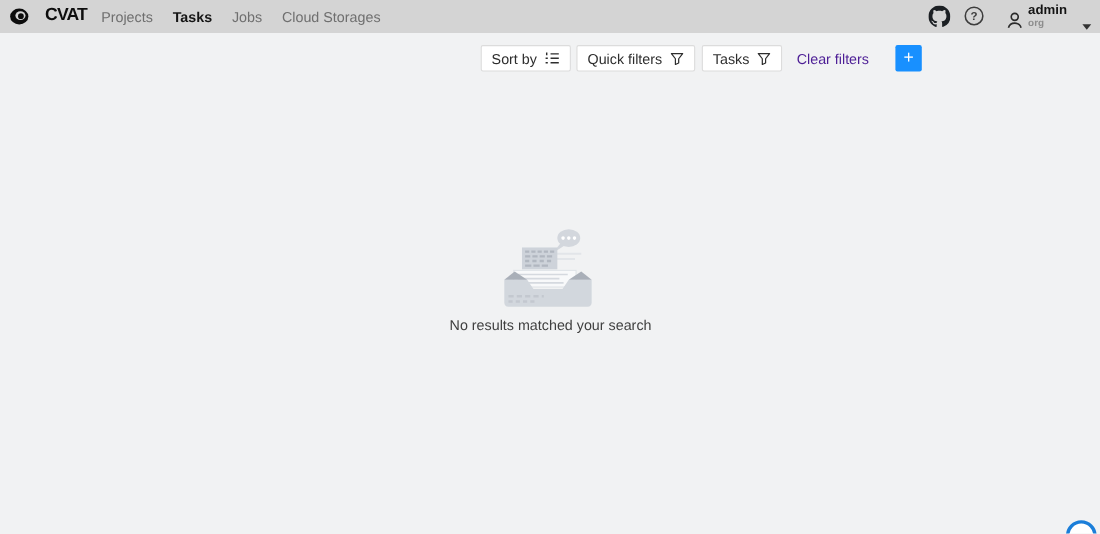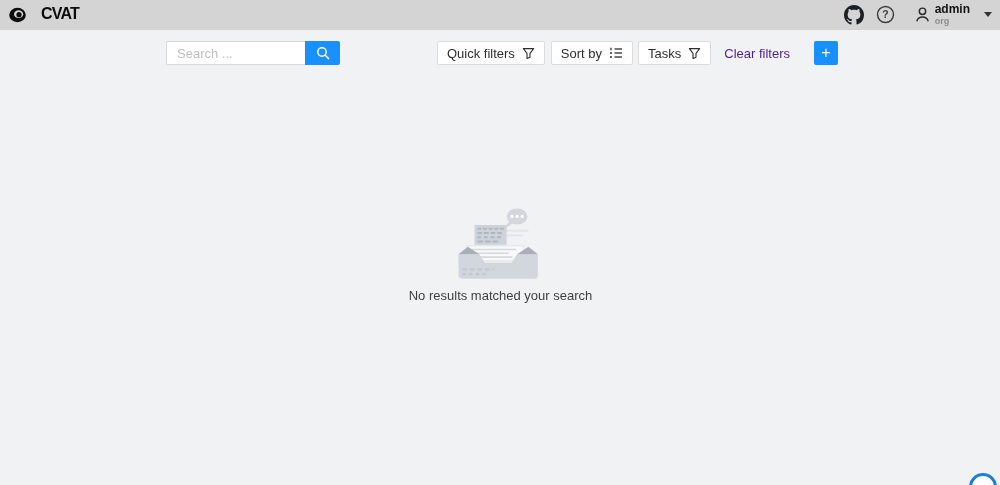--- a/index.html
+++ b/index.html
@@ -23,21 +23,21 @@
   .logo-text {
     font-weight: bold; font-size: 16px; letter-spacing: -0.8px;
     color: #0d0d0d; line-height: 1;
   }
   nav { display: flex; margin-left: 13px; gap: 18px; align-items: center; }
   .nav-item { font-size: 13px; color: #6f6f6f; cursor: pointer; white-space: nowrap; }
   .nav-item.active { color: #141414; font-weight: bold; }
 
   .header-right { margin-left: auto; display: flex; align-items: center; gap: 12px; }
   .hicon { width: 20px; height: 20px; display: flex; align-items: center; justify-content: center; cursor: pointer; }
-  .user-menu { display: flex; align-items: center; gap: 4px; cursor: pointer; margin-left: 6px; }
+  .user-menu { display: flex; align-items: flex-end; gap: 4px; cursor: pointer; margin-left: 6px; }
   .user-text { display: flex; flex-direction: column; line-height: 1.1; }
   .user-name { font-size: 12px; font-weight: bold; color: #141414; }
   .user-org { font-size: 9px; color: #8d8d8d; font-weight: bold; }
   .caret {
     width: 0; height: 0; margin-left: 10px;
     border-left: 4px solid transparent; border-right: 4px solid transparent;
     border-top: 5px solid #333;
   }
 
   
@@ -104,20 +104,26 @@
     <span style="display:flex;">
       <svg width="19" height="18" viewBox="0 0 19 18">
         <ellipse cx="9.5" cy="9" rx="8.3" ry="7.2" fill="#0d0d0d"></ellipse>
         <ellipse cx="10.6" cy="8.2" rx="4.6" ry="3.9" fill="#d4d4d4"></ellipse>
         <circle cx="11" cy="8.7" r="2.6" fill="#0d0d0d"></circle>
       </svg>
     </span>
     <span class="logo-text">CVAT</span>
   </div>
 
+  <nav>
+    <span class="nav-item">Projects</span>
+    <span class="nav-item active">Tasks</span>
+    <span class="nav-item">Jobs</span>
+    <span class="nav-item">Cloud Storages</span>
+  </nav>
 
   <div class="header-right">
     <span class="hicon">
       <svg width="20" height="20" viewBox="0 0 16 16" fill="#1b1f23">
         <path d="M8 0C3.58 0 0 3.58 0 8c0 3.54 2.29 6.53 5.47 7.59.4.07.55-.17.55-.38 0-.19-.01-.82-.01-1.49-2.01.37-2.53-.49-2.69-.94-.09-.23-.48-.94-.82-1.13-.28-.15-.68-.52-.01-.53.63-.01 1.08.58 1.23.82.72 1.21 1.87.87 2.33.66.07-.52.28-.87.51-1.07-1.78-.2-3.64-.89-3.64-3.95 0-.87.31-1.59.82-2.15-.08-.2-.36-1.02.08-2.12 0 0 .67-.21 2.2.82.64-.18 1.32-.27 2-.27s1.36.09 2 .27c1.53-1.04 2.2-.82 2.2-.82.44 1.1.16 1.92.08 2.12.51.56.82 1.27.82 2.15 0 3.07-1.87 3.75-3.65 3.95.29.25.54.73.54 1.48 0 1.07-.01 1.93-.01 2.2 0 .21.15.46.55.38A8.01 8.01 0 0 0 16 8c0-4.42-3.58-8-8-8z"></path>
       </svg>
     </span>
     <span class="hicon">
       <svg width="19" height="19" viewBox="0 0 20 20" fill="none">
         <circle cx="10" cy="10" r="8.4" stroke="#3d3d3d" stroke-width="1.5"></circle>
@@ -134,51 +140,40 @@
       <div class="user-text">
         <span class="user-name">admin</span>
         <span class="user-org">org</span>
       </div>
       <span class="caret"></span>
     </div>
   </div>
 </header>
 
 <div class="toolbar">
-  <div class="search-group">
-    <input class="search-input" type="text" placeholder="Search ..." style="">
-    <button class="search-btn">
-      <span style="display:flex;">
-        <svg width="14" height="14" viewBox="0 0 14 14" fill="none">
-          <circle cx="6" cy="6" r="4.2" stroke="#fff" stroke-width="1.5"></circle>
-          <line x1="9.2" y1="9.2" x2="12.6" y2="12.6" stroke="#fff" stroke-width="1.5" stroke-linecap="round"></line>
-        </svg>
-      </span>
-    </button>
-  </div>
 
   <div class="filters">
-    <button class="btn btn-quick">
-      <span>Quick filters</span>
-      <span style="display:flex;">
-        <svg width="13" height="13" viewBox="0 0 14 14" fill="none" stroke="#2e2e2e" stroke-width="1.2" stroke-linejoin="round">
-          <path d="M1.5 1.8h11L8.6 6.9v4.2l-3.2 1.4V6.9L1.5 1.8z"></path>
-        </svg>
-      </span>
-    </button>
     <button class="btn btn-sort">
       <span>Sort by</span>
       <span style="display:flex;">
         <svg width="14" height="14" viewBox="0 0 14 14" fill="none" stroke="#2e2e2e" stroke-width="1.3">
           <line x1="5.5" y1="3" x2="13" y2="3"></line>
           <line x1="5.5" y1="7" x2="13" y2="7"></line>
           <line x1="5.5" y1="11" x2="13" y2="11"></line>
           <line x1="2" y1="1.8" x2="2" y2="4.2"></line>
           <line x1="1" y1="7" x2="3" y2="7"></line>
           <line x1="1" y1="11" x2="3" y2="11"></line>
+        </svg>
+      </span>
+    </button>
+    <button class="btn btn-quick">
+      <span>Quick filters</span>
+      <span style="display:flex;">
+        <svg width="13" height="13" viewBox="0 0 14 14" fill="none" stroke="#2e2e2e" stroke-width="1.2" stroke-linejoin="round">
+          <path d="M1.5 1.8h11L8.6 6.9v4.2l-3.2 1.4V6.9L1.5 1.8z"></path>
         </svg>
       </span>
     </button>
     <button class="btn btn-filter">
       <span>Tasks</span>
       <span style="display:flex;">
         <svg width="13" height="13" viewBox="0 0 14 14" fill="none" stroke="#2e2e2e" stroke-width="1.2" stroke-linejoin="round">
           <path d="M1.5 1.8h11L8.6 6.9v4.2l-3.2 1.4V6.9L1.5 1.8z"></path>
         </svg>
       </span>

